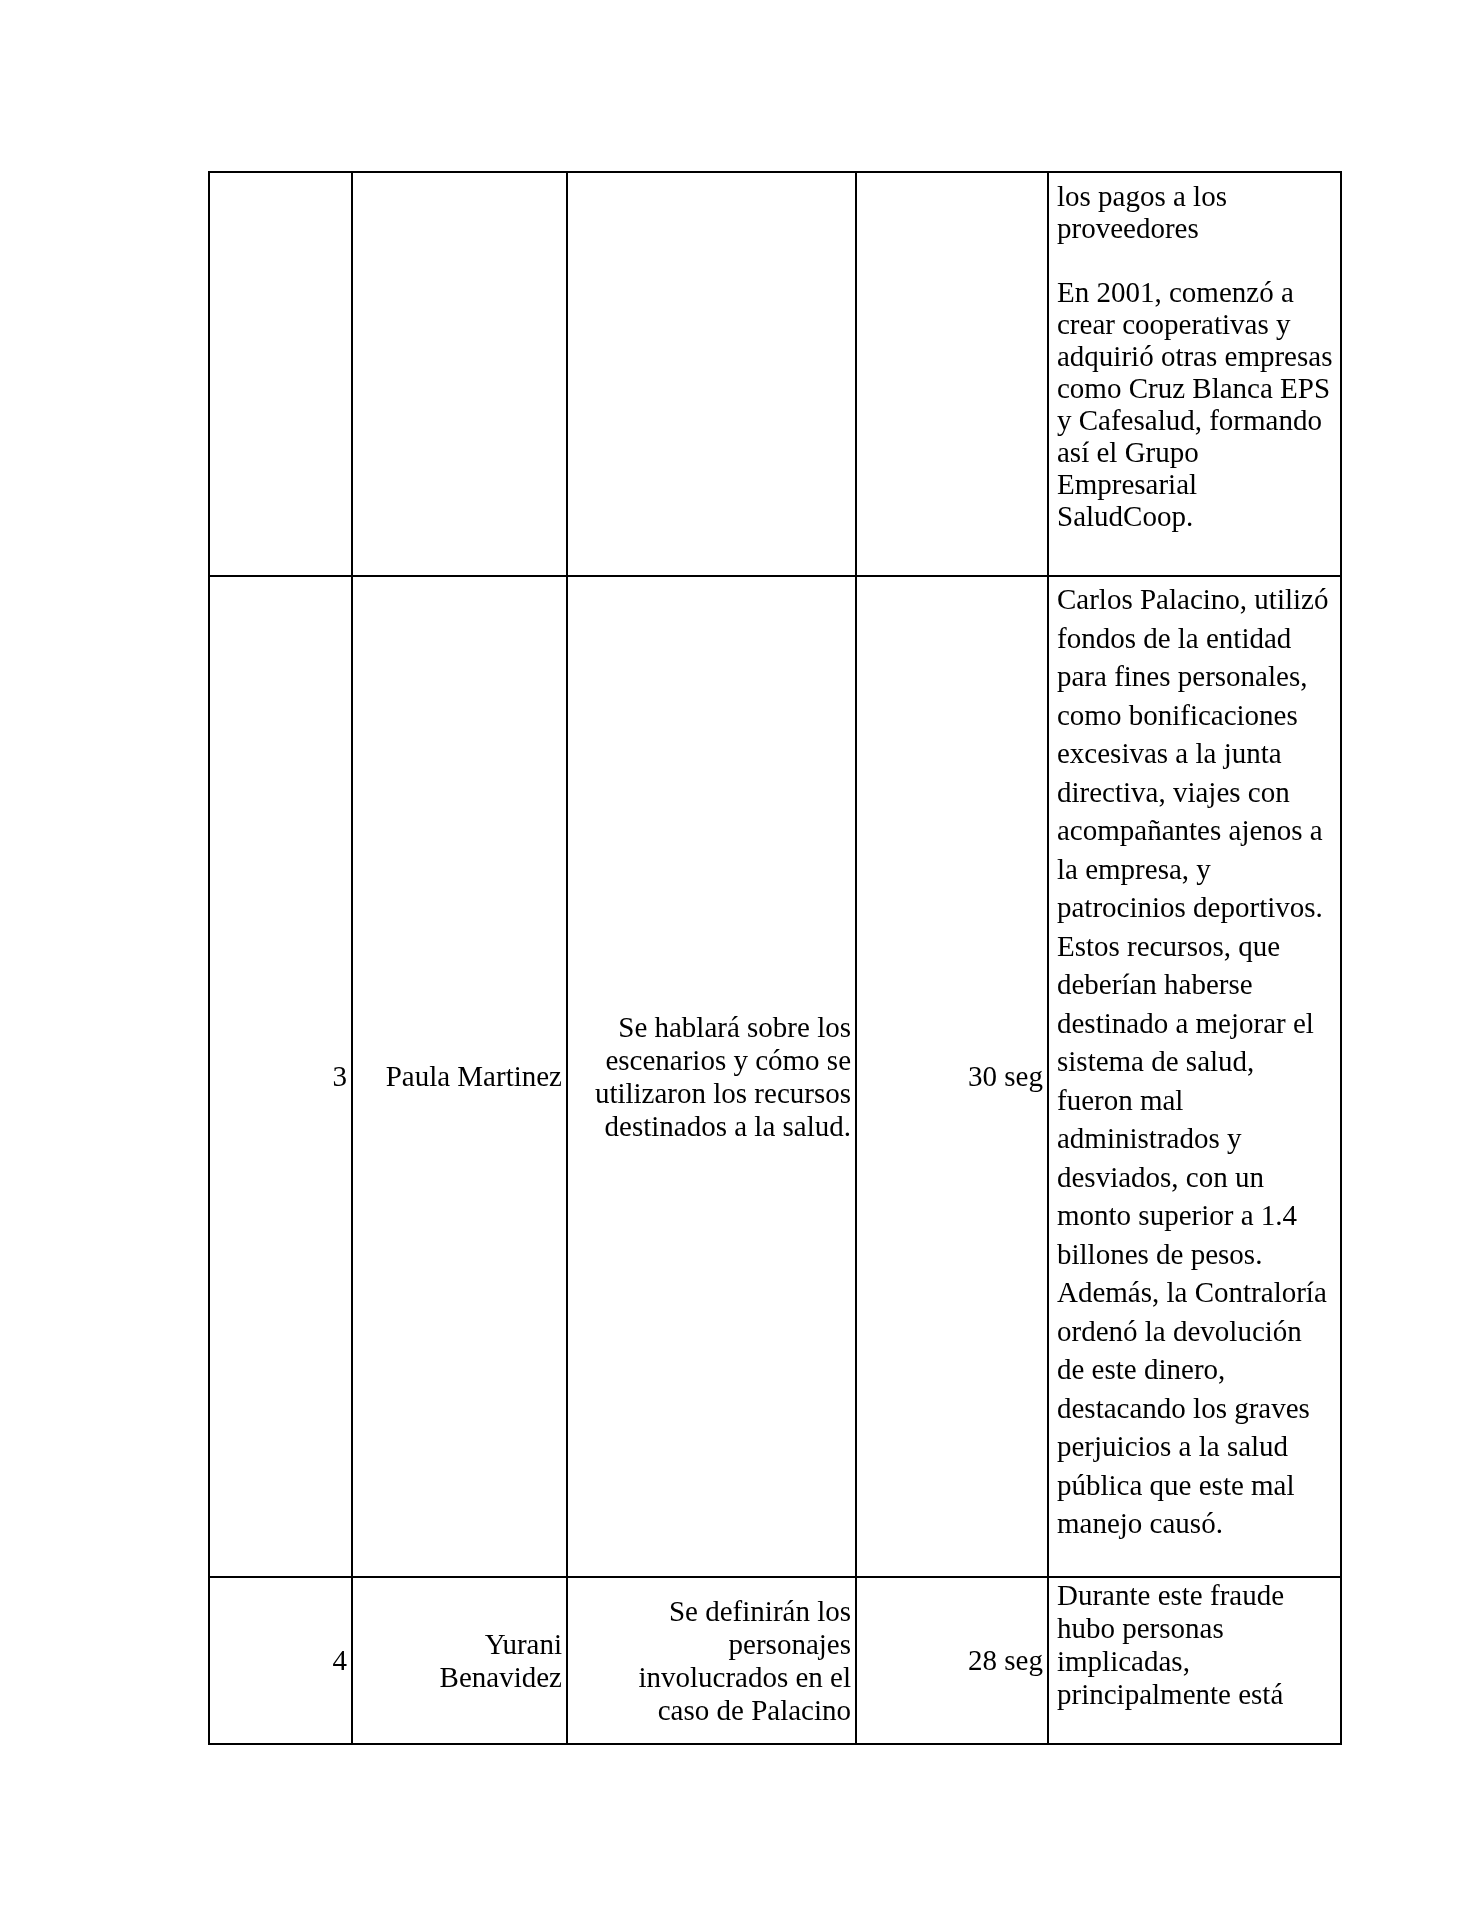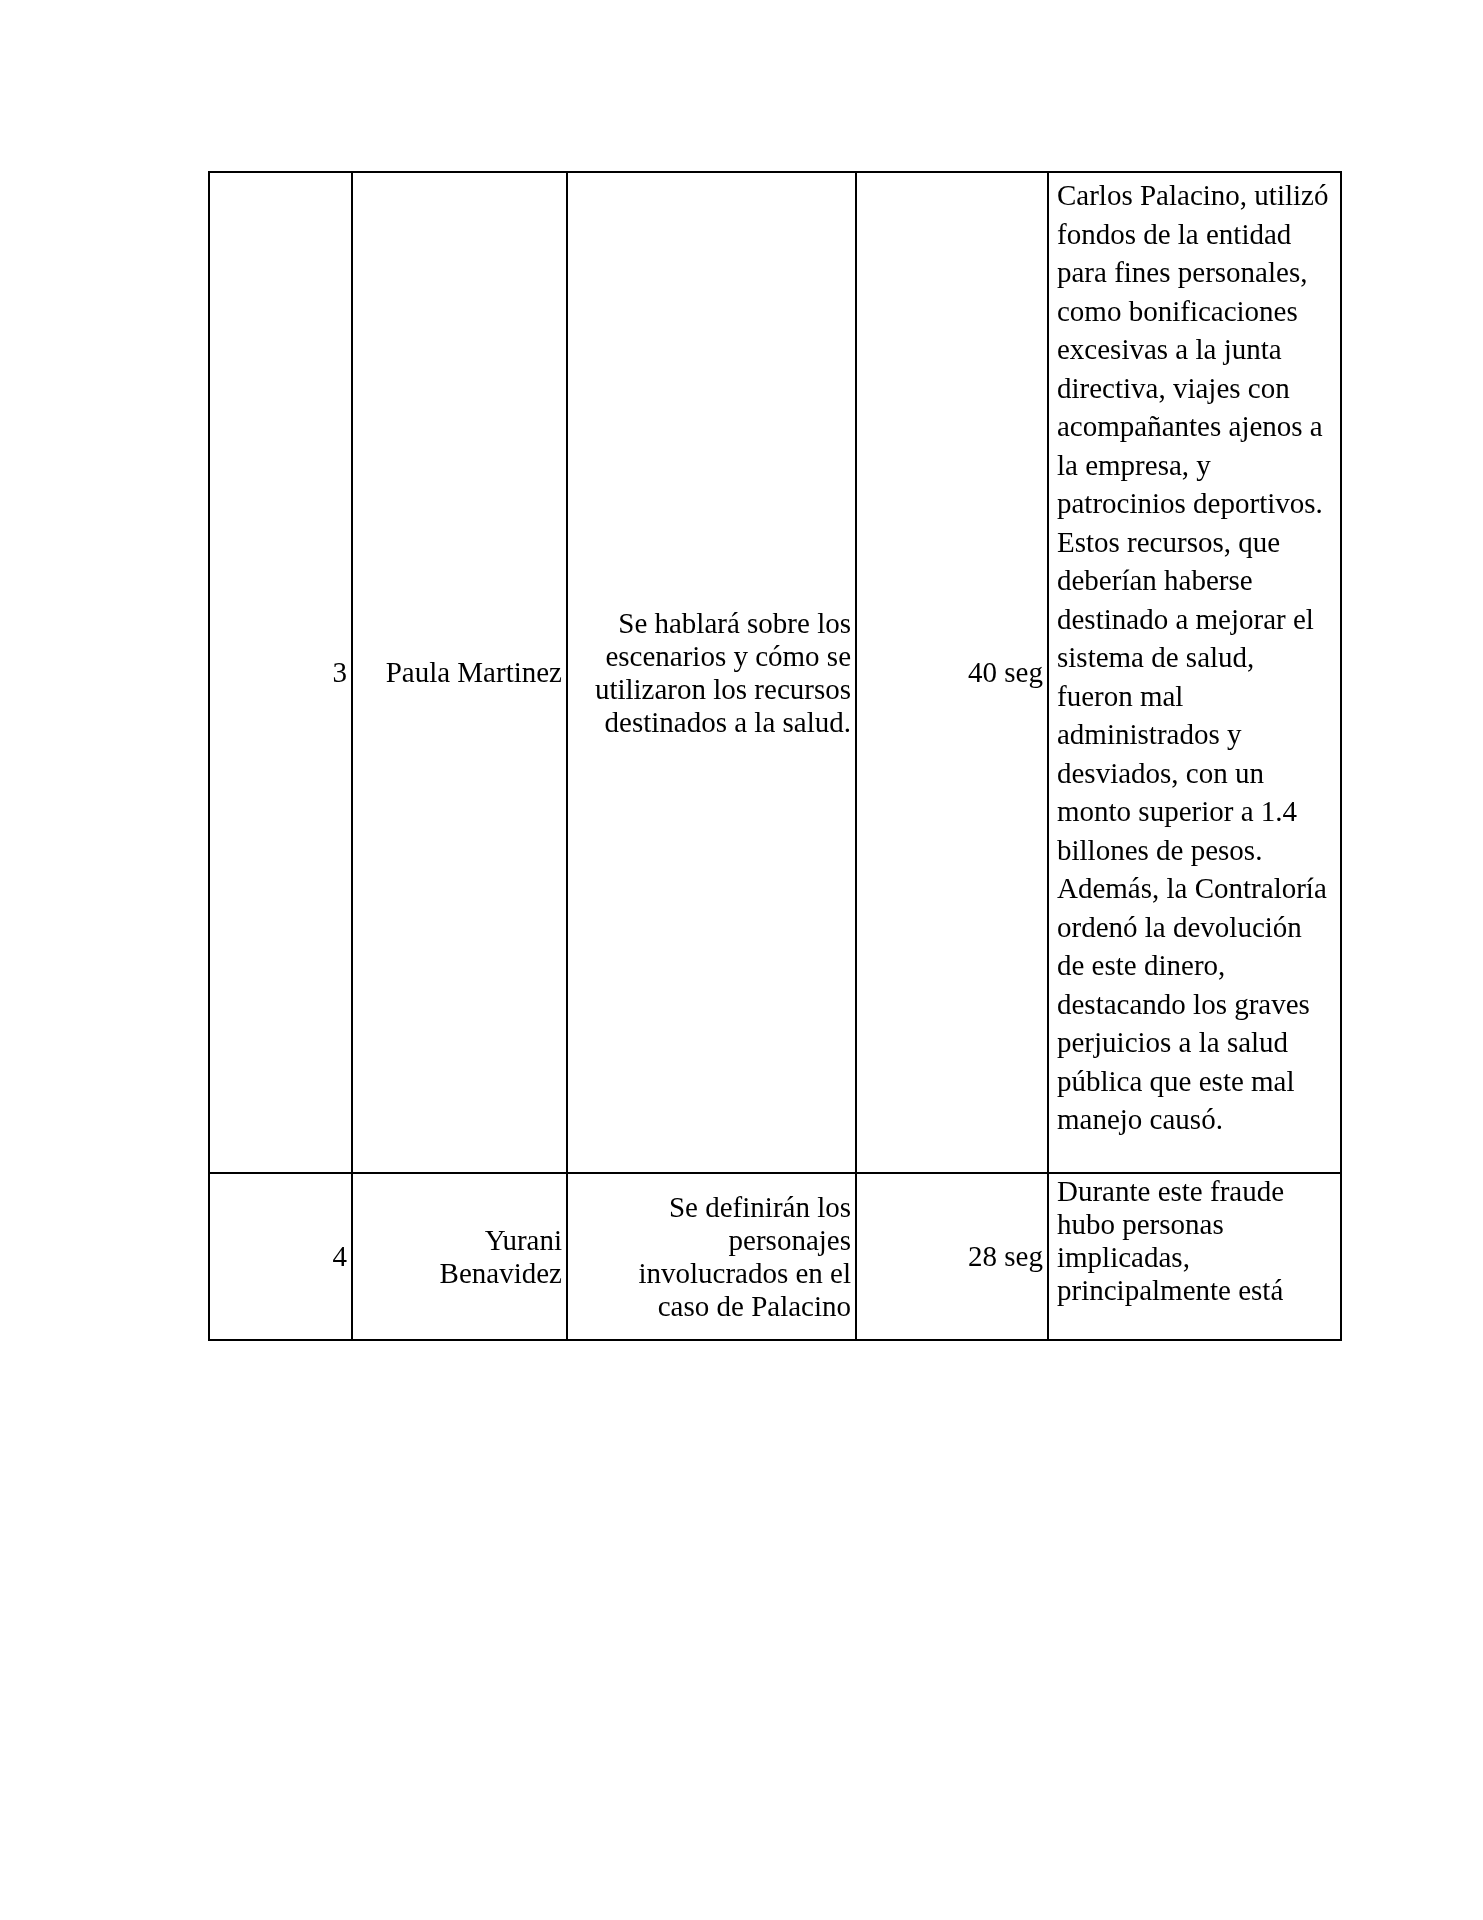--- a/index.html
+++ b/index.html
@@ -55,28 +55,45 @@
 <div class="page">
   <table class="doc-table">
     <colgroup>
       <col style="width:143px">
       <col style="width:215px">
       <col style="width:289px">
       <col style="width:192px">
       <col style="width:293px">
     </colgroup>
     <tbody>
+      <tr class="row-a">
+        <td class="c-center"></td>
+        <td class="c-center"></td>
+        <td class="c-center"></td>
+        <td class="c-center"></td>
+        <td class="c-long">los pagos a los
+proveedores
+
+En 2001, comenzó a
+crear cooperativas y
+adquirió otras empresas
+como Cruz Blanca EPS
+y Cafesalud, formando
+así el Grupo
+Empresarial
+SaludCoop.</td>
+      </tr>
       <tr class="row-b">
         <td class="c-center">3</td>
         <td class="c-center">Paula Martinez</td>
         <td class="c-center">Se hablará sobre los
 escenarios y cómo se
 utilizaron los recursos
 destinados a la salud.</td>
-        <td class="c-center">40 seg</td>
+        <td class="c-center">30 seg</td>
         <td class="c-long">Carlos Palacino, utilizó
 fondos de la entidad
 para fines personales,
 como bonificaciones
 excesivas a la junta
 directiva, viajes con
 acompañantes ajenos a
 la empresa, y
 patrocinios deportivos.
 Estos recursos, que

